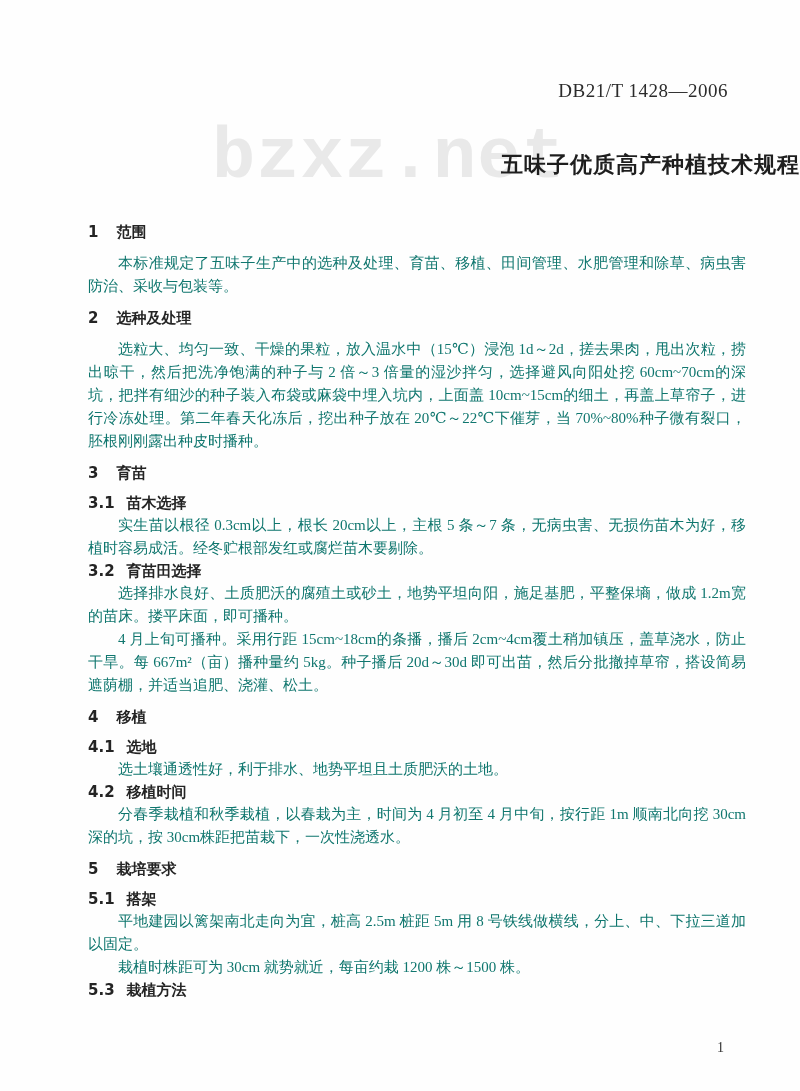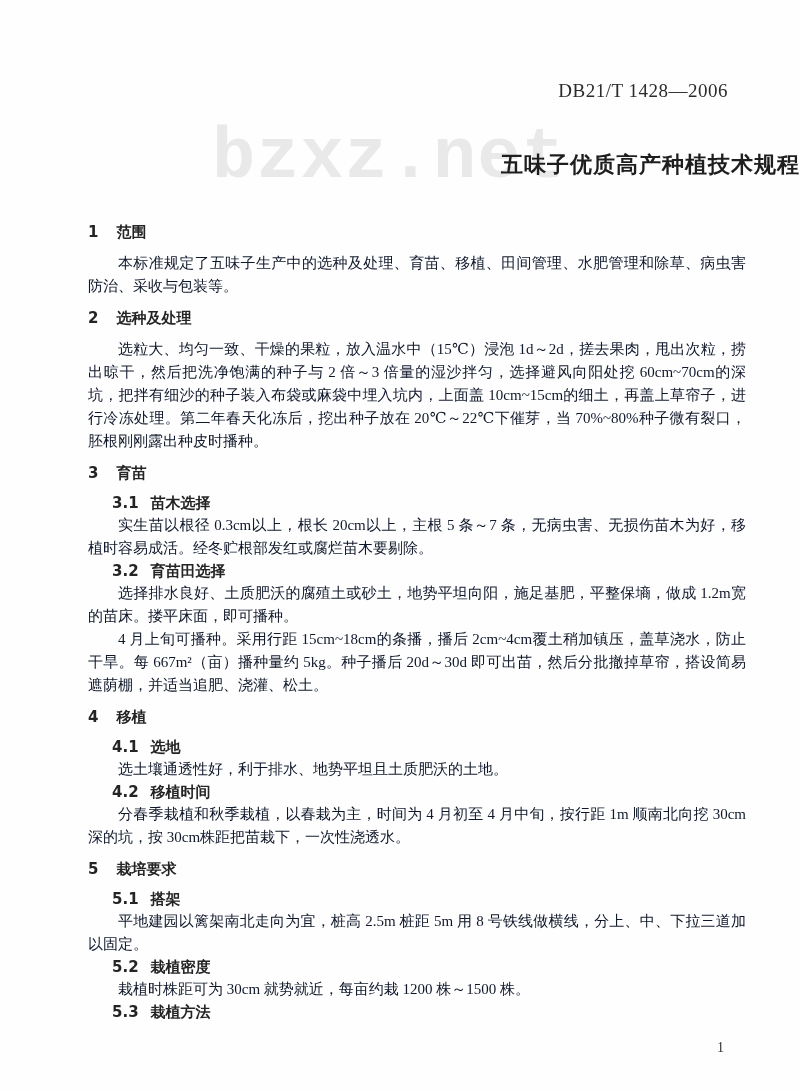--- a/index.html
+++ b/index.html
@@ -58,28 +58,28 @@
     font-weight:bold;
     font-size:15px;
     line-height:21px;
     color:#242424;
     margin:0;
   }
   .h1{margin-top:10px;margin-bottom:9px;}
   .h1:first-child{margin-top:0;}
   .h2{margin-top:1px;margin-bottom:0;}
   .h1 .num{margin-right:18px;}
-  .h2 .num{margin-right:12px;margin-left:24px;}
+  .h2 .num{margin-right:12px;}
   .content p{
     margin:0;
     font-size:15px;
     line-height:23px;
     text-align:justify;
     text-indent:2em;
-    color:#0f172a;
+    color:#0f766e;
   }
   .page-number{
     position:absolute;
     top:1040px;right:76px;
     font-size:14px;
     color:#333;
     z-index:1;
   }
 </style>
 </head>
@@ -117,21 +117,20 @@
     <p>选土壤通透性好，利于排水、地势平坦且土质肥沃的土地。</p>
 
     <h3 class="h2"><span class="num">4.2</span><span>移植时间</span></h3>
     <p>分春季栽植和秋季栽植，以春栽为主，时间为 4 月初至 4 月中旬，按行距 1m  顺南北向挖 30cm深的坑，按 30cm株距把苗栽下，一次性浇透水。</p>
 
     <h2 class="h1"><span class="num">5</span><span>栽培要求</span></h2>
 
     <h3 class="h2"><span class="num">5.1</span><span>搭架</span></h3>
     <p>平地建园以篱架南北走向为宜，桩高 2.5m  桩距 5m  用 8 号铁线做横线，分上、中、下拉三道加以固定。</p>
 
-    <h3 class="h2"><span class="num">5.2</span><span>栽植密度</span></h3>
     <p>栽植时株距可为 30cm  就势就近，每亩约栽 1200 株～1500 株。</p>
 
     <h3 class="h2"><span class="num">5.3</span><span>栽植方法</span></h3>
 
   </div>
 
   <div class="page-number">1</div>
 
 </div>
 

